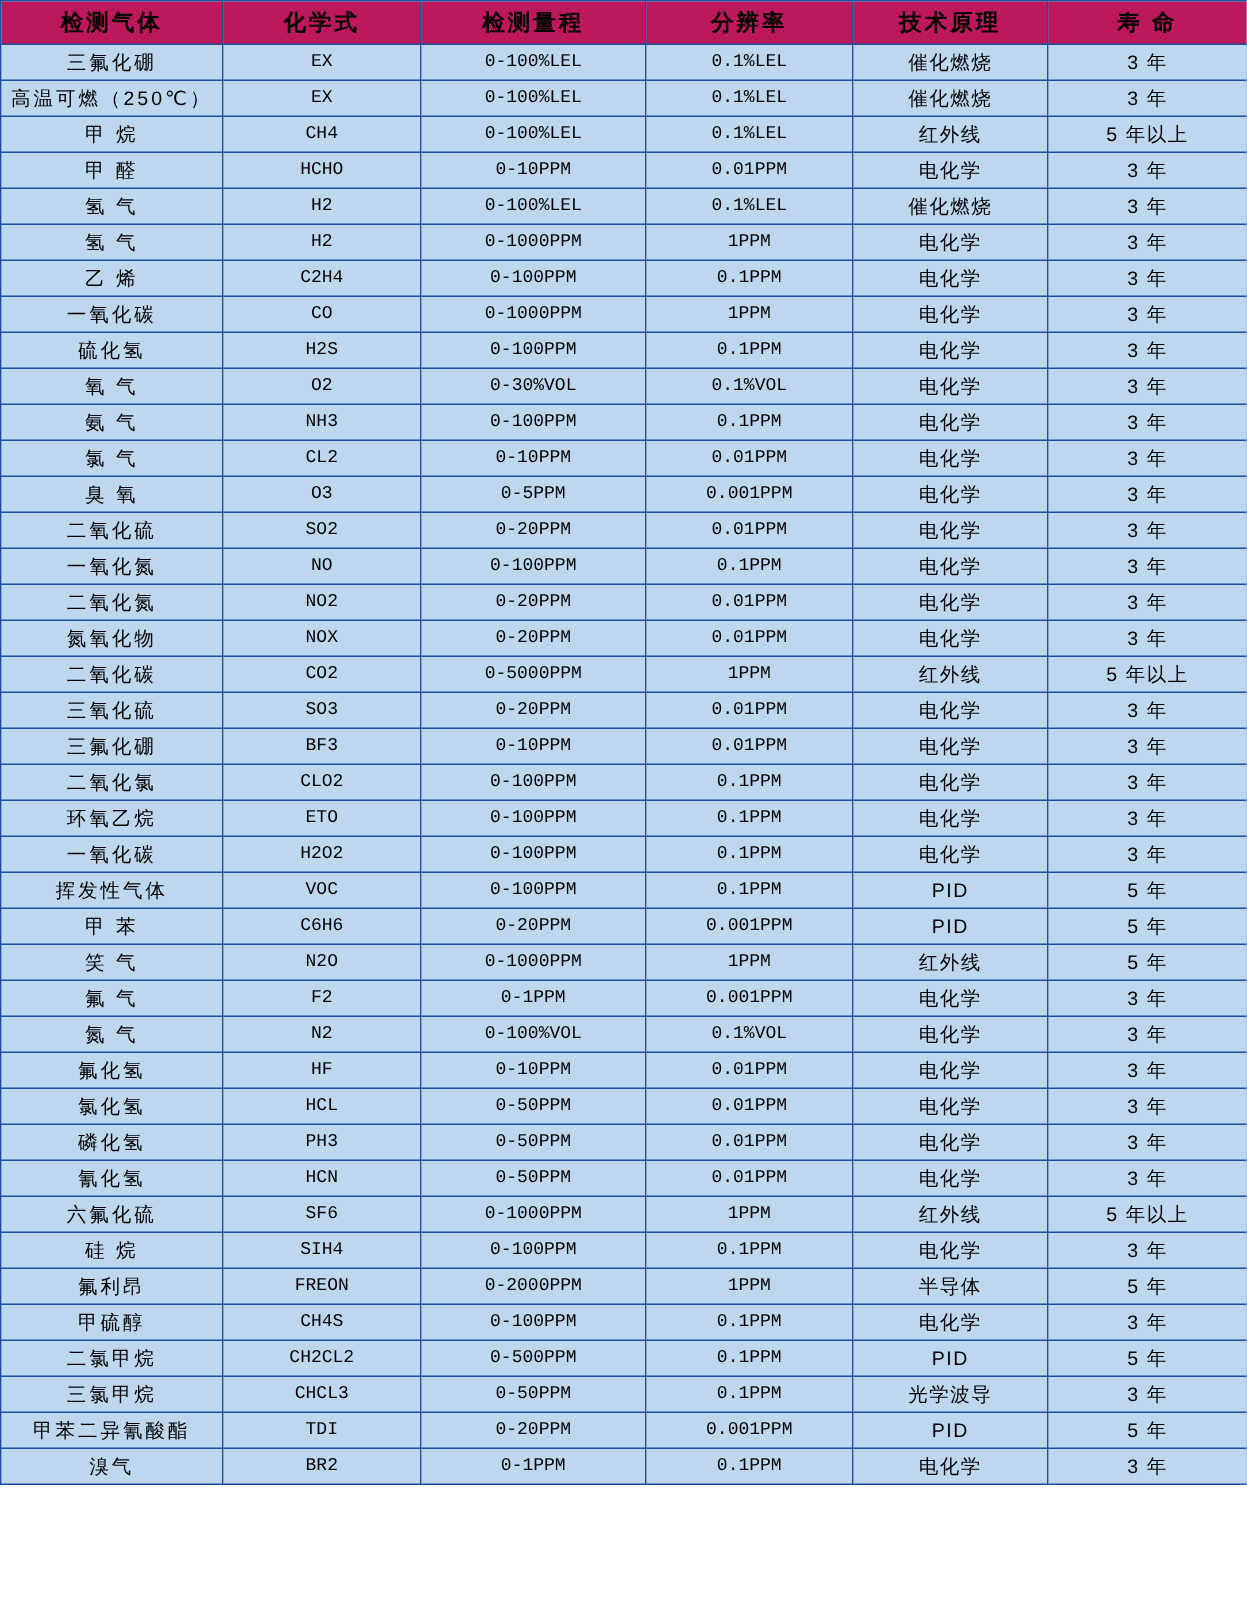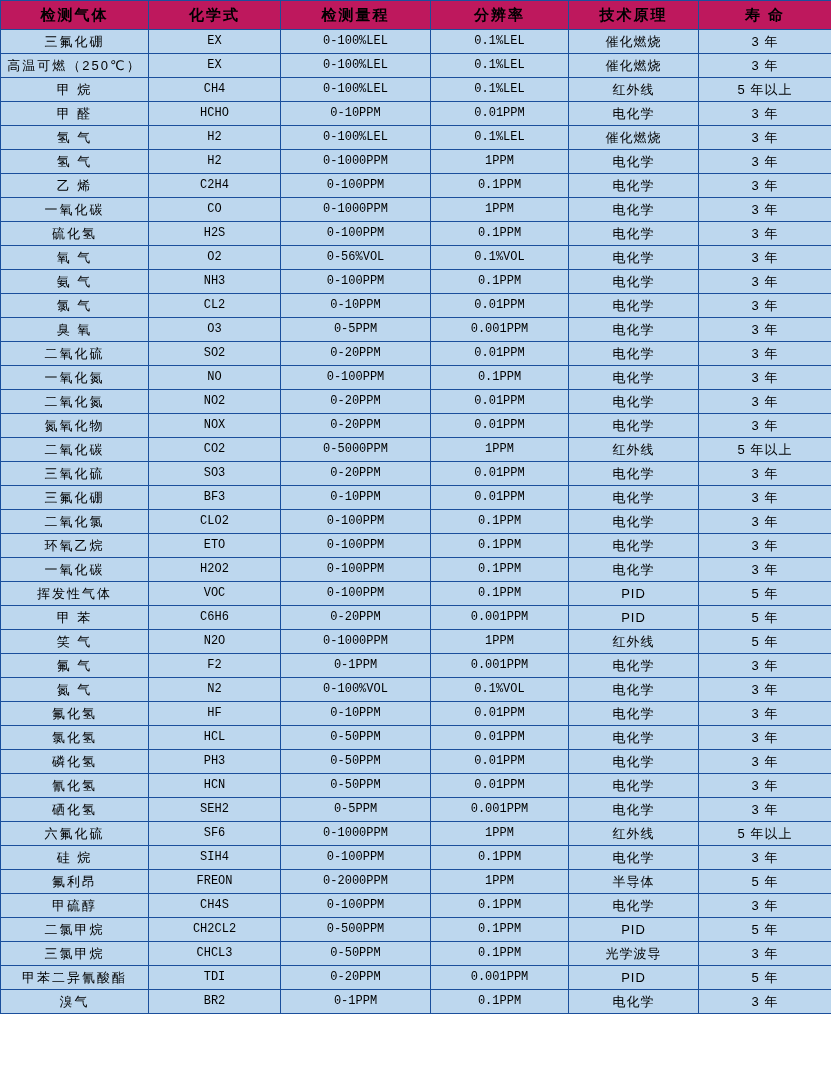--- a/index.html
+++ b/index.html
@@ -151,21 +151,21 @@
         <td class="c-name">硫化氢</td>
         <td class="c-formula">H2S</td>
         <td class="c-range">0-100PPM</td>
         <td class="c-res">0.1PPM</td>
         <td class="c-principle">电化学</td>
         <td class="c-life">3 年</td>
       </tr>
       <tr>
         <td class="c-name">氧 气</td>
         <td class="c-formula">O2</td>
-        <td class="c-range">0-56%VOL</td>
+        <td class="c-range">0-30%VOL</td>
         <td class="c-res">0.1%VOL</td>
         <td class="c-principle">电化学</td>
         <td class="c-life">3 年</td>
       </tr>
       <tr>
         <td class="c-name">氨 气</td>
         <td class="c-formula">NH3</td>
         <td class="c-range">0-100PPM</td>
         <td class="c-res">0.1PPM</td>
         <td class="c-principle">电化学</td>
@@ -333,28 +333,20 @@
       </tr>
       <tr>
         <td class="c-name">氰化氢</td>
         <td class="c-formula">HCN</td>
         <td class="c-range">0-50PPM</td>
         <td class="c-res">0.01PPM</td>
         <td class="c-principle">电化学</td>
         <td class="c-life">3 年</td>
       </tr>
       <tr>
-        <td class="c-name">硒化氢</td>
-        <td class="c-formula">SEH2</td>
-        <td class="c-range">0-5PPM</td>
-        <td class="c-res">0.001PPM</td>
-        <td class="c-principle">电化学</td>
-        <td class="c-life">3 年</td>
-      </tr>
-      <tr>
         <td class="c-name">六氟化硫</td>
         <td class="c-formula">SF6</td>
         <td class="c-range">0-1000PPM</td>
         <td class="c-res">1PPM</td>
         <td class="c-principle">红外线</td>
         <td class="c-life">5 年以上</td>
       </tr>
       <tr>
         <td class="c-name">硅 烷</td>
         <td class="c-formula">SIH4</td>

